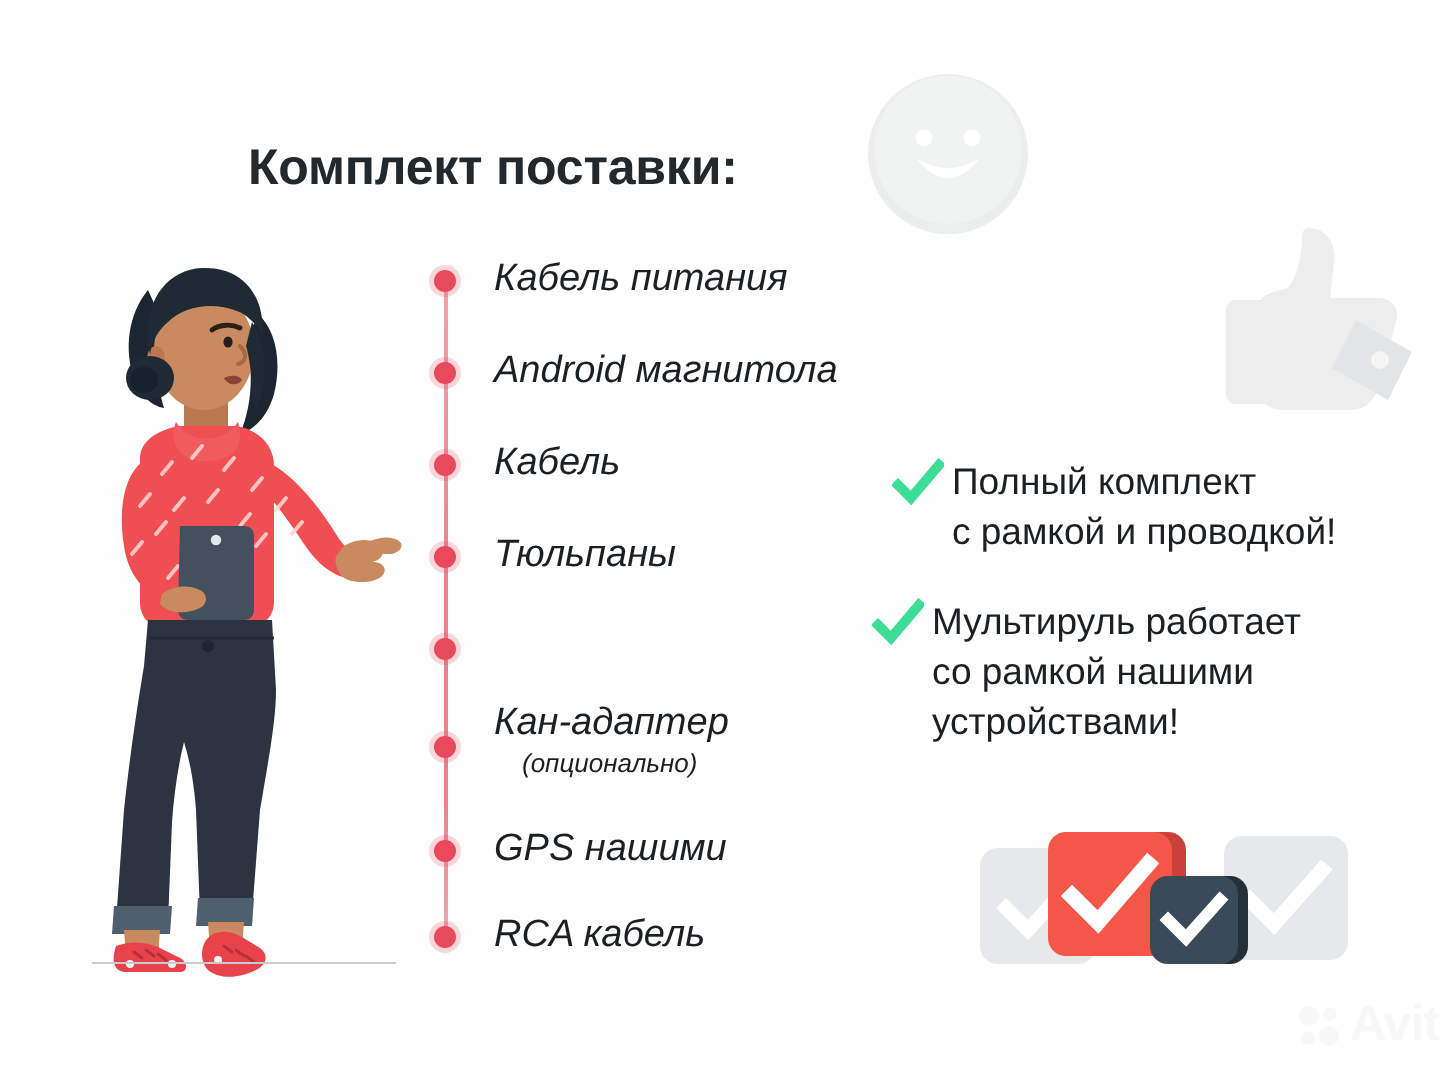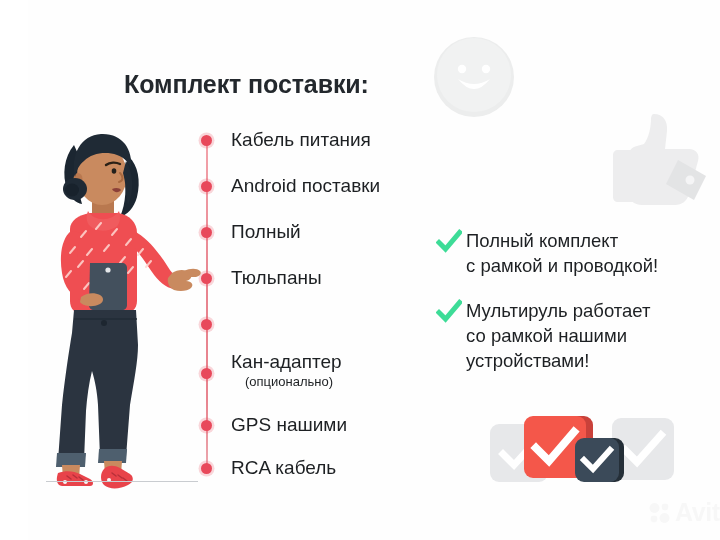--- a/index.html
+++ b/index.html
@@ -49,24 +49,25 @@
     font-size: 25px;
     font-weight: bold;
     color: #23282d;
     letter-spacing: -0.1px;
     white-space: nowrap;
   }
 
   
   #kit-list {
     position: absolute;
-    left: 170px;
+    left: 186px;
     top: 130px;
     width: 250px;
     height: 340px;
+    font-style: italic;
   }
   #timeline-line {
     position: absolute;
     left: 8px;
     top: 10px;
     width: 2px;
     height: 325px;
     background: linear-gradient(to bottom, #f2a3ab 0%, #e8848f 45%, #e8848f 80%, #eba6ad 100%);
     border-radius: 1px;
   }
@@ -115,21 +116,21 @@
     height: 26px;
     margin-top: 1px;
   }
   .benefit-text {
     margin-left: 4px;
     font-size: 18.5px;
     color: #1d2023;
     line-height: 25px;
     white-space: pre-line;
   }
-  #benefit-0 { left: 408px; top: 228px; }
+  #benefit-0 { left: 418px; top: 228px; }
   #benefit-1 { left: 408px; top: 298px; }
 
   
   #checkbox-cluster {
     position: absolute;
     left: 462px;
     top: 408px;
     width: 180px;
     height: 76px;
   }
@@ -214,26 +215,26 @@
   <div id="kit-list">
     <div id="timeline-line"></div>
 
     <div class="kit-item" style="top:0px">
       <span class="kit-dot"></span>
       <span class="kit-text">Кабель питания</span>
     </div>
 
     <div class="kit-item" style="top:46px">
       <span class="kit-dot"></span>
-      <span class="kit-text">Android поставки</span>
+      <span class="kit-text">Android магнитола</span>
     </div>
 
     <div class="kit-item" style="top:92px">
       <span class="kit-dot"></span>
-      <span class="kit-text">Полный</span>
+      <span class="kit-text">Кабель</span>
     </div>
 
     <div class="kit-item" style="top:138px">
       <span class="kit-dot"></span>
       <span class="kit-text">Тюльпаны</span>
     </div>
 
     <div class="kit-item" style="top:184px">
       <span class="kit-dot"></span>
     </div>

